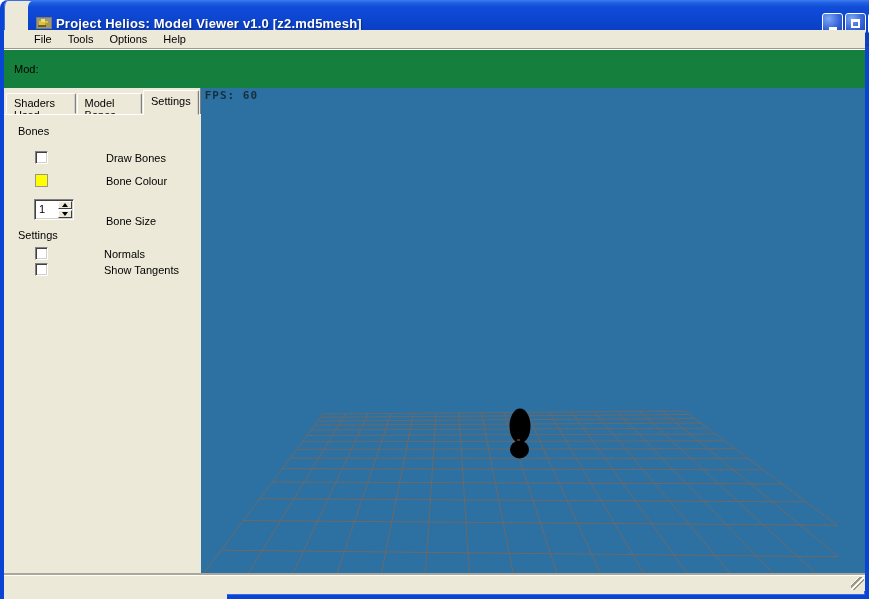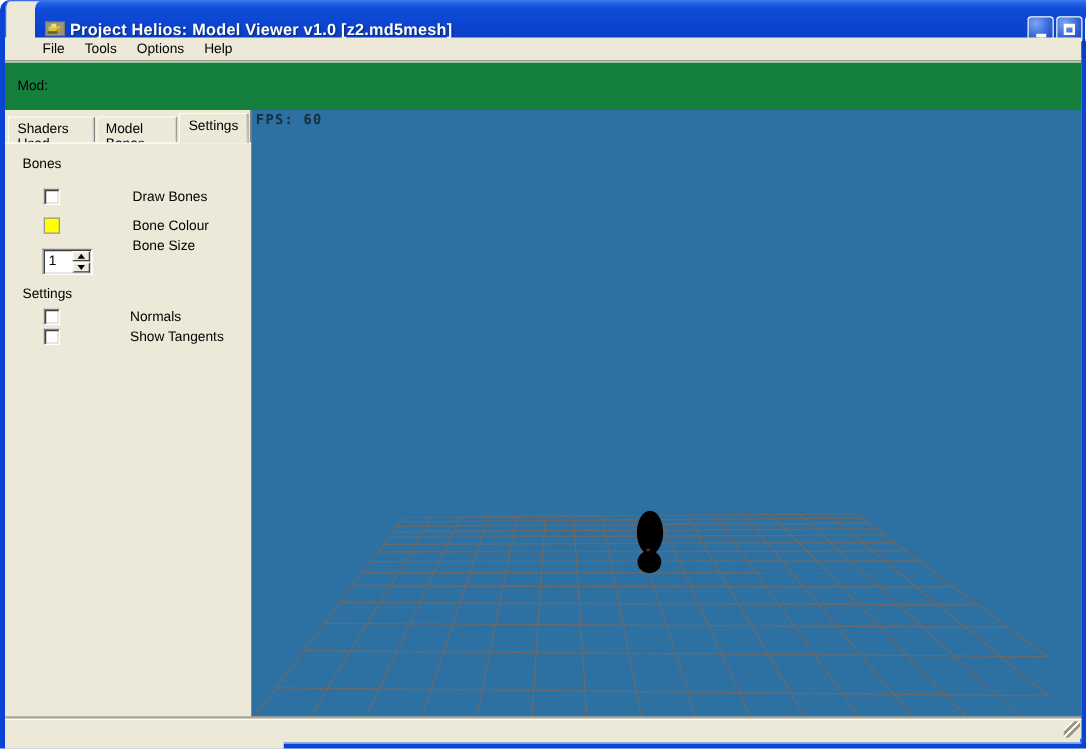--- a/index.html
+++ b/index.html
@@ -204,21 +204,21 @@
           <div class="spin-value">1</div>
           <div class="spin-btns">
             <div class="spin-btn">
                 <div class="tri-up-s"></div>
               </div>
             <div class="spin-btn">
                 <div class="tri-down-s"></div>
               </div>
           </div>
         </div>
-        <div class="row-label" style="left:74px; top:76px">Bone Size</div>
+        <div class="row-label" style="left:74px; top:100px">Bone Size</div>
 
         <div class="section-heading" style="top:114px">Settings</div>
 
         <div class="checkbox" style="left:31px; top:132px"></div>
         <div class="row-label" style="left:72px; top:133px">Normals</div>
 
         <div class="checkbox" style="left:31px; top:148px"></div>
         <div class="row-label" style="left:72px; top:149px">Show Tangents</div>
       </div>
     </div>

